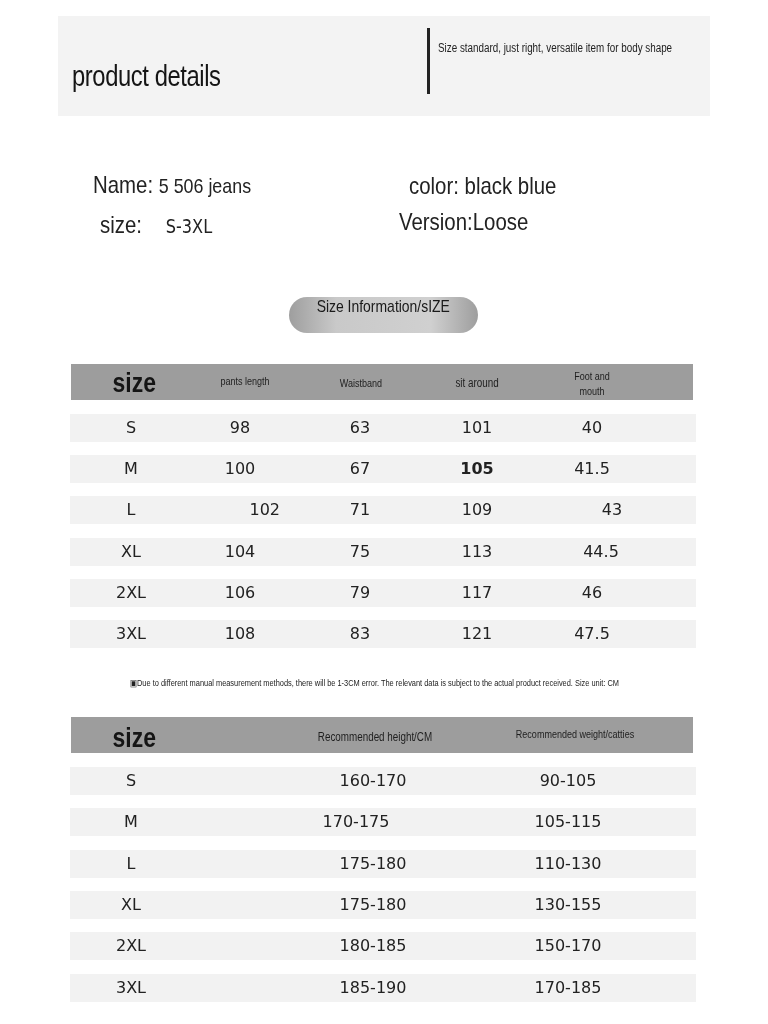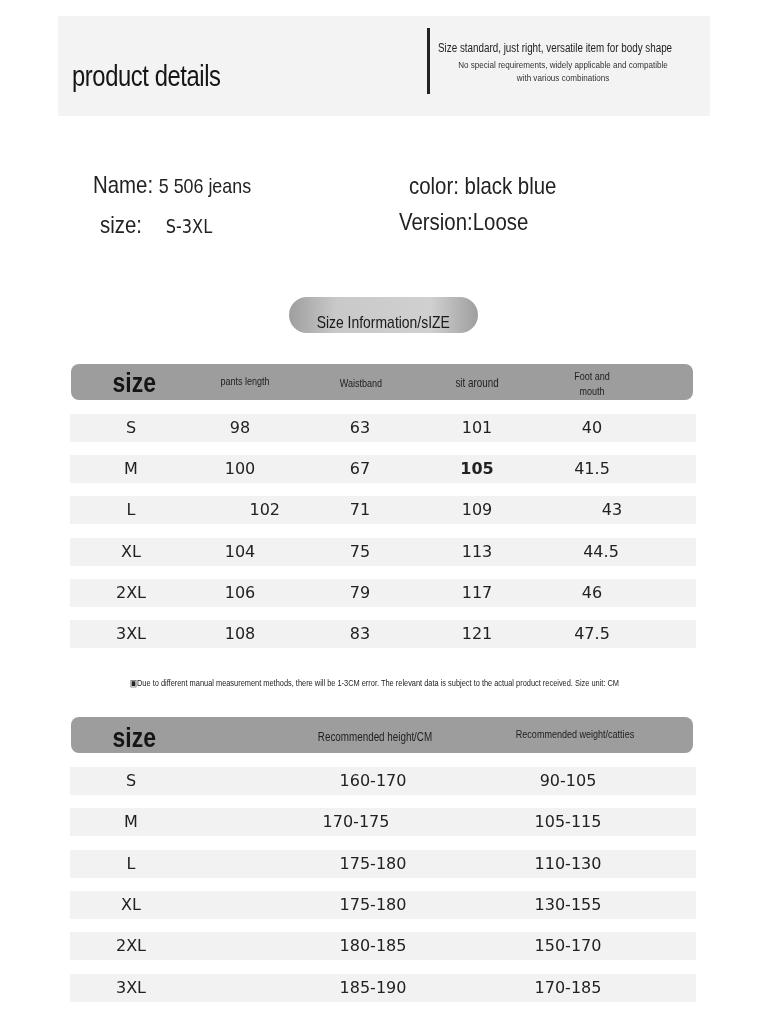--- a/index.html
+++ b/index.html
@@ -24,43 +24,42 @@
   .info .val { font-size: 21px; }
   .info-name { left: 93px; top: 171px; }
   .info-size { left: 100px; top: 211px; }
   .info-size .val { font-family: "DejaVu Sans", sans-serif; font-size: 19px; margin-left: 28px; }
   .info-color { left: 409px; top: 172px; }
   .info-version { left: 399px; top: 208px; }
 
   
   .pill { position: absolute; left: 289px; top: 297px; width: 189px; height: 36px; border-radius: 18px;
           background: linear-gradient(90deg, #9e9e9e 0%, #c9c9c9 25%, #d0d0d0 75%, #9e9e9e 100%);
-          display: flex; align-items: flex-end; justify-content: center; }
+          display: flex; align-items: flex-start; justify-content: center; }
   .pill span { font-size: 17px; color: #1a1a1a; transform: scaleX(0.82); white-space: nowrap; }
 
   
-  .thead { position: absolute; left: 71px; width: 622px; background: #9d9d9d; border-radius: 8px; }
+  .thead { position: absolute; left: 71px; width: 622px; background: #9d9d9d; }
   .thead .cell { position: absolute; text-align: center; color: #1e1e1e; }
   .thead .size-h { font-size: 27px; transform: scaleX(0.85); font-weight: bold; color: #151515; }
   .thead .h-small { font-size: 11px; transform: scaleX(0.82); white-space: nowrap; }
   .row { position: absolute; left: 70px; width: 626px; height: 28px; background: #f2f2f2; }
   .row .cell { position: absolute; top: 0; height: 28px; line-height: 28px; text-align: center;
                font-family: "DejaVu Sans", sans-serif; font-size: 16px; color: #222; }
 
   .note { position: absolute; left: 130px; top: 677px; width: 520px; font-size: 9.5px; color: #222; white-space: nowrap; }
   .note span { display: inline-block; transform: scaleX(0.78); transform-origin: left top; }
 </style>
 </head>
 <body>
 
 <div class="top-panel">
   <div class="top-title cond">product details</div>
   <div class="divider-bar"></div>
   <div class="tagline1 cond">Size standard, just right, versatile item for body shape</div>
-  <div class="tagline2 cond"><span>No special requirements, widely applicable and compatible with various combinations</span></div>
 </div>
 
 <div class="info info-name cond">
   <span>Name:</span>
   <span class="val">5  506 jeans</span>
 </div>
 <div class="info info-size cond">
   <span>size:</span><span class="val">S-3XL</span>
 </div>
 <div class="info info-color cond">

